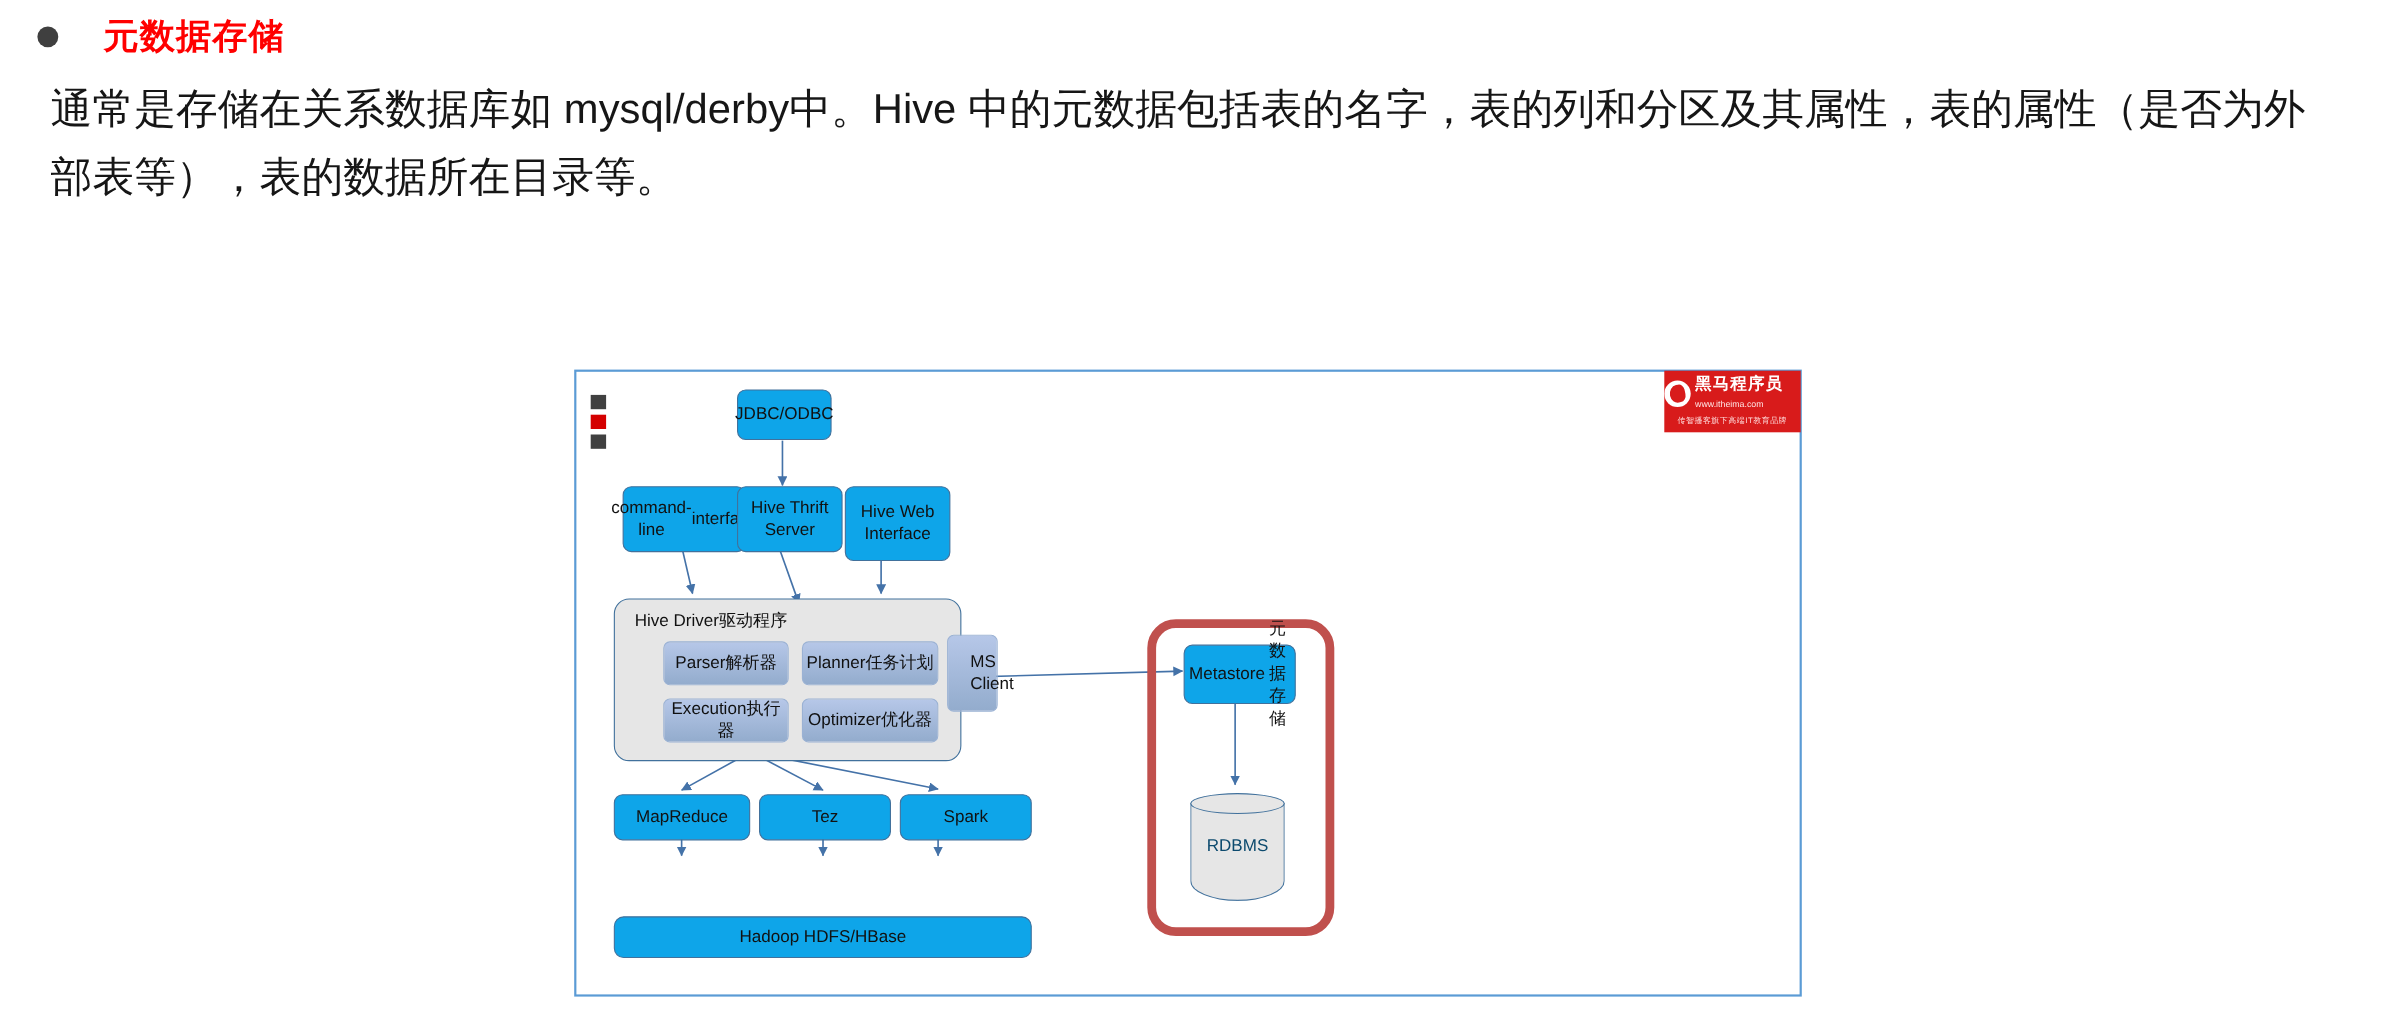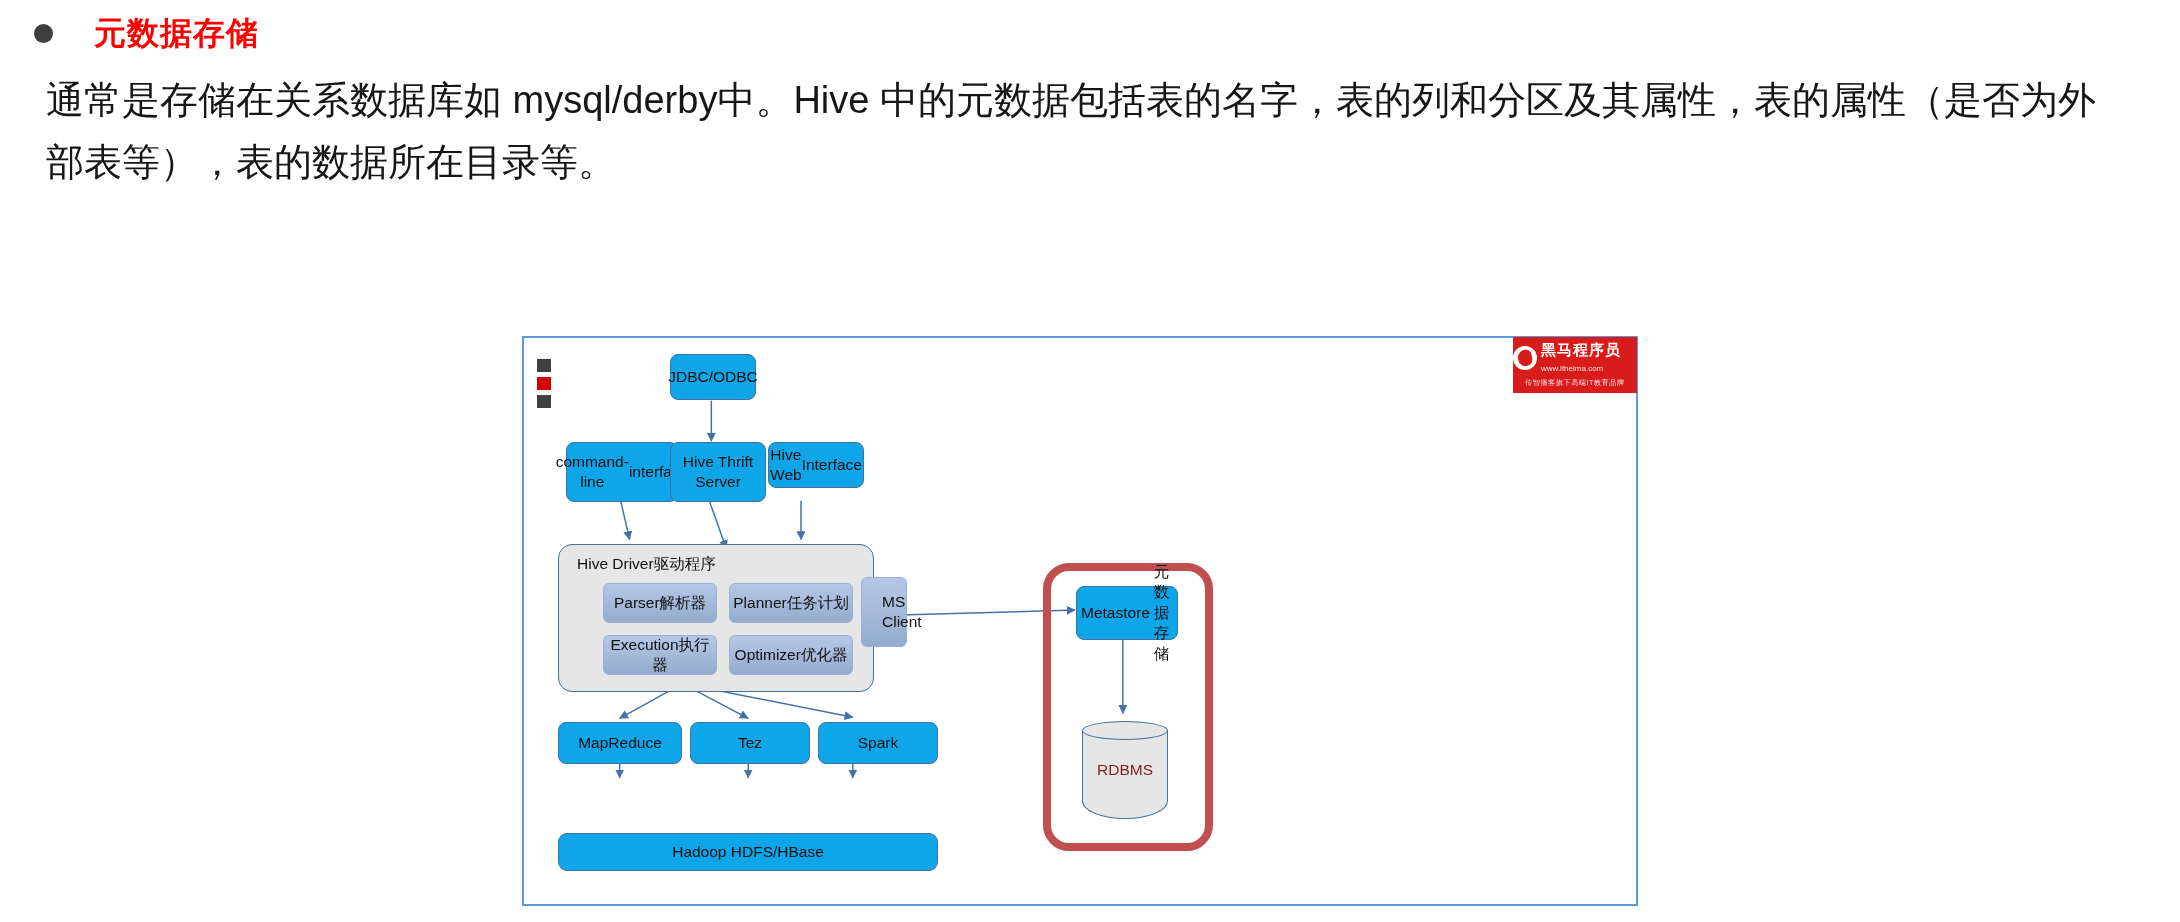--- a/index.html
+++ b/index.html
@@ -221,21 +221,21 @@
     background: #e6e6e6;
     border: 1.4px solid #41719c;
     border-radius: 50%;
     box-sizing: border-box;
   }
   #rdbms .cyl-label {
     position: absolute;
     left: 0; top: 0; width: 100%; height: 100%;
     display: flex; align-items: center; justify-content: center;
     font-size: 15.5px;
-    color: #7f1d1d;
+    color: #0c4a6e;
   }
 
   svg.edges {
     position: absolute;
     left: 0; top: 0;
     width: 100%; height: 100%;
     overflow: visible;
     pointer-events: none;
   }
 </style>
@@ -313,21 +313,21 @@
   <div class="node" style="left:42px; top:104px; width:112px; height:60px; flex-direction:row;">
     <span>command-line</span>
     <span>interface</span>
   </div>
 
   <div class="node" style="left:146px; top:104px; width:96px; height:60px; flex-direction:column;">
     <span>Hive Thrift</span>
     <span>Server</span>
   </div>
 
-  <div class="node" style="left:244px; top:104px; width:96px; height:46px; flex-direction:row;">
+  <div class="node" style="left:244px; top:104px; width:96px; height:68px; flex-direction:column;">
     <span>Hive Web</span>
     <span>Interface</span>
   </div>
 
   <div id="driver-box" style="left:34px; top:206px; width:316px; height:148px;">
     <span id="driver-label">Hive Driver驱动程序</span>
 
     <div class="subnode" style="left:44px; top:38px; width:114px; height:40px;">
       <span>Parser解析器</span>
     </div>

